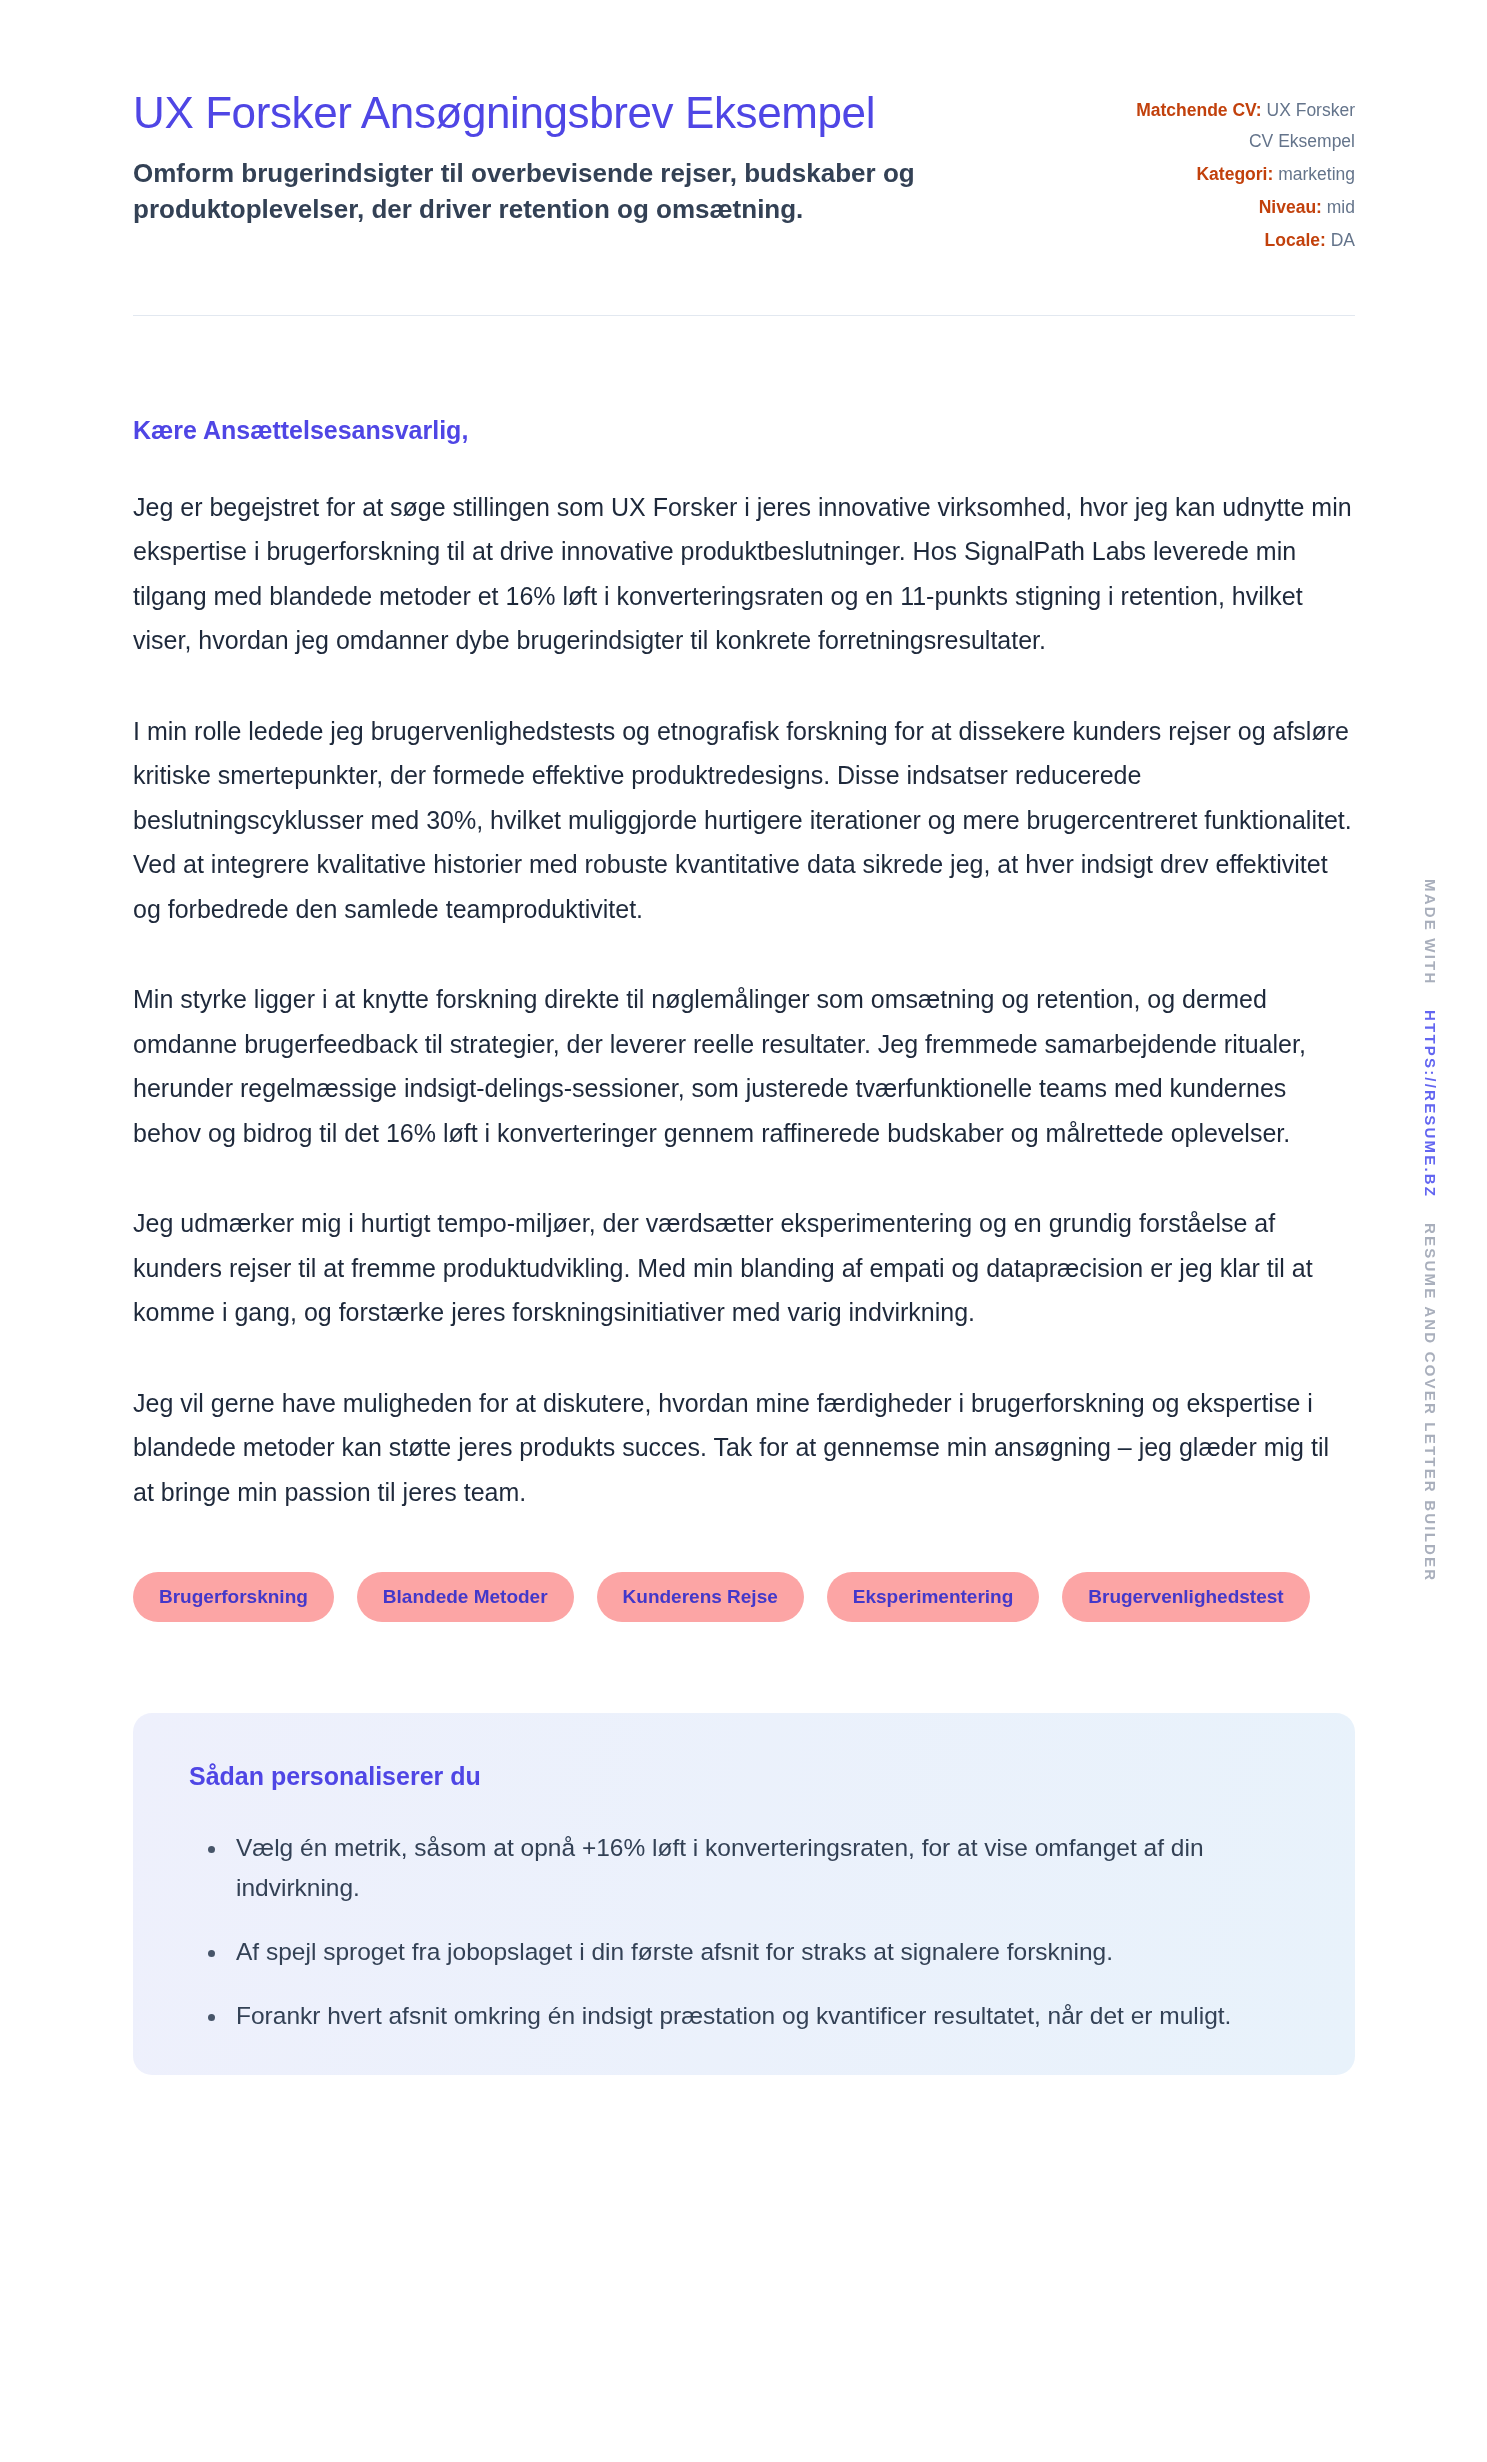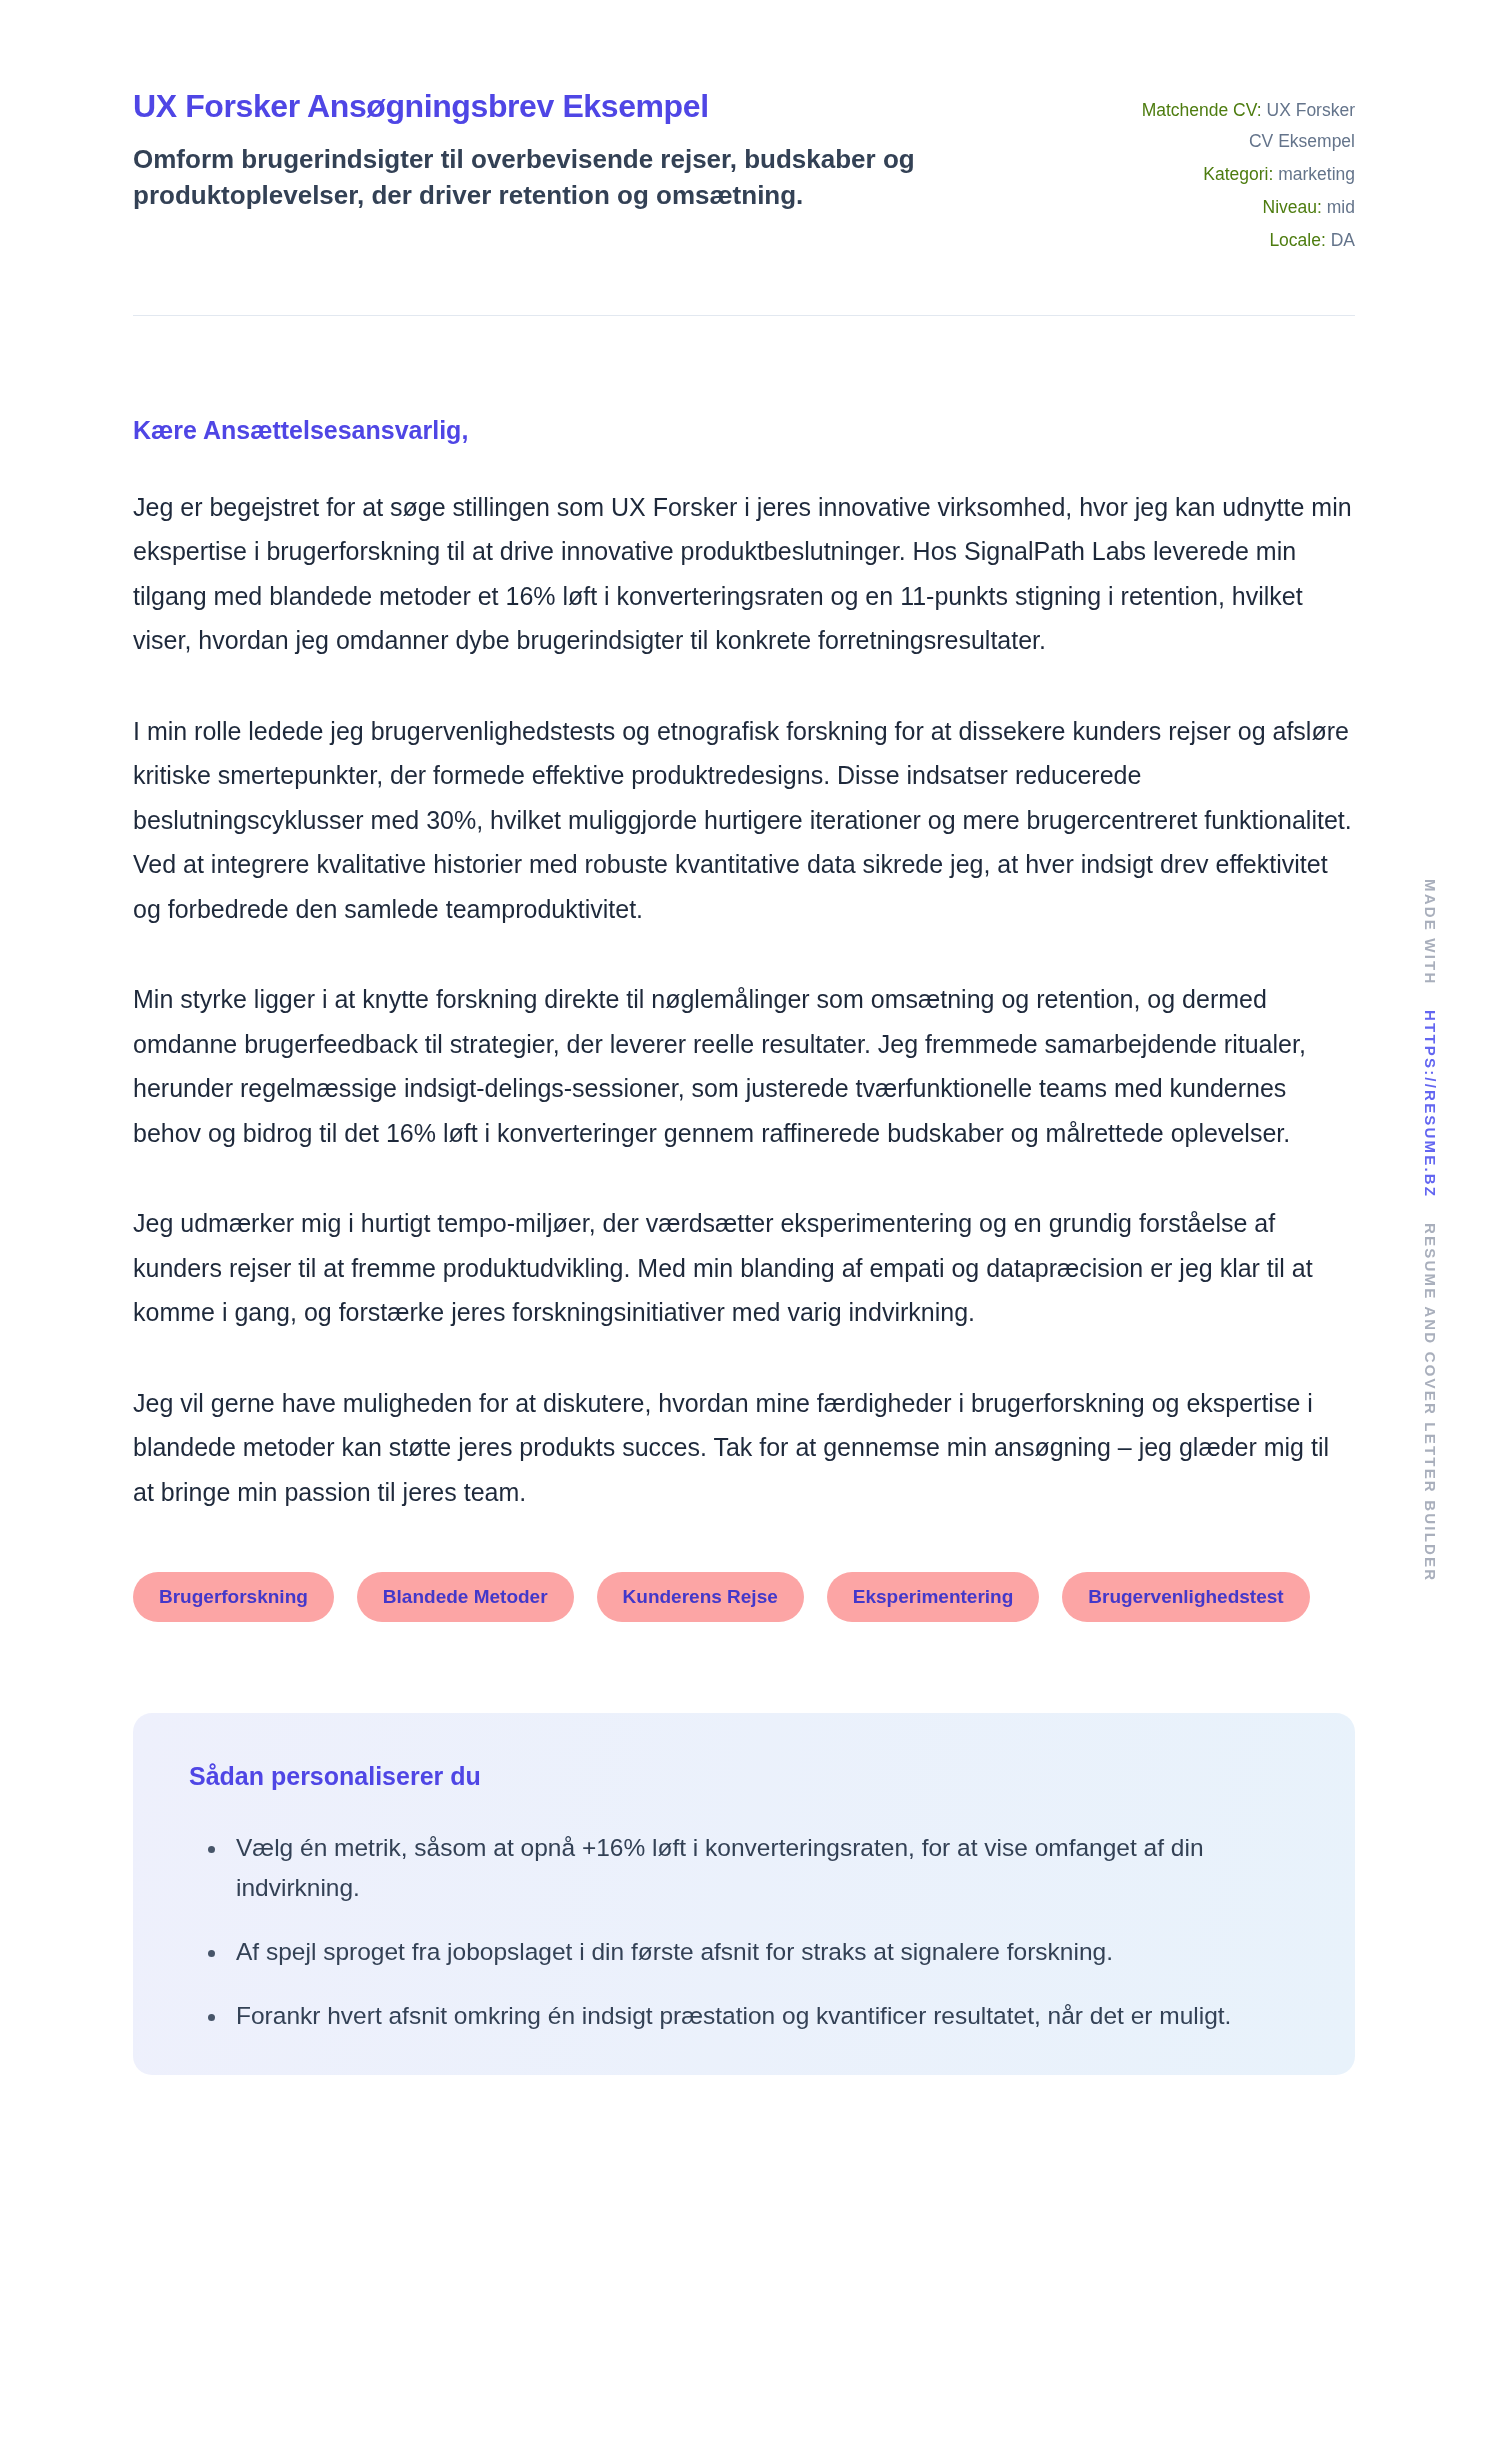--- a/index.html
+++ b/index.html
@@ -11,22 +11,22 @@
     font-family: "Liberation Sans", sans-serif;
     color: #1e293b;
     overflow-x: hidden;
   }
   .container { width: 1222px; margin: 0 auto; padding-top: 88px; }
 
   
   .header { display: flex; justify-content: space-between; align-items: flex-start; }
   .header-left { max-width: 945px; }
   .page-title {
-    font-size: 32px;
-    font-weight: 700;
+    font-size: 44px;
+    font-weight: 400;
     color: #4f46e5;
     letter-spacing: -0.4px;
     line-height: 1.15;
   }
   .page-subtitle {
     margin-top: 17.5px;
     font-size: 26px;
     font-weight: 700;
     color: #334155;
     line-height: 1.38;
@@ -35,21 +35,21 @@
   .meta {
     width: 229px;
     flex: 0 0 auto;
     text-align: right;
     font-size: 17.5px;
     color: #64748b;
     line-height: 1.75;
     padding-top: 7px;
   }
   .meta-row { margin-bottom: 2.6px; }
-  .meta-label { font-weight: 400; color: #4d7c0f; }
+  .meta-label { font-weight: 700; color: #c2410c; }
   .divider { border: none; border-top: 1.8px solid #e2e8f0; margin-top: 56px; }
 
   
   .letter { margin-top: 100px; }
   .salutation {
     font-size: 25px;
     font-weight: 700;
     color: #4f46e5;
     margin-bottom: 40px;
   }

